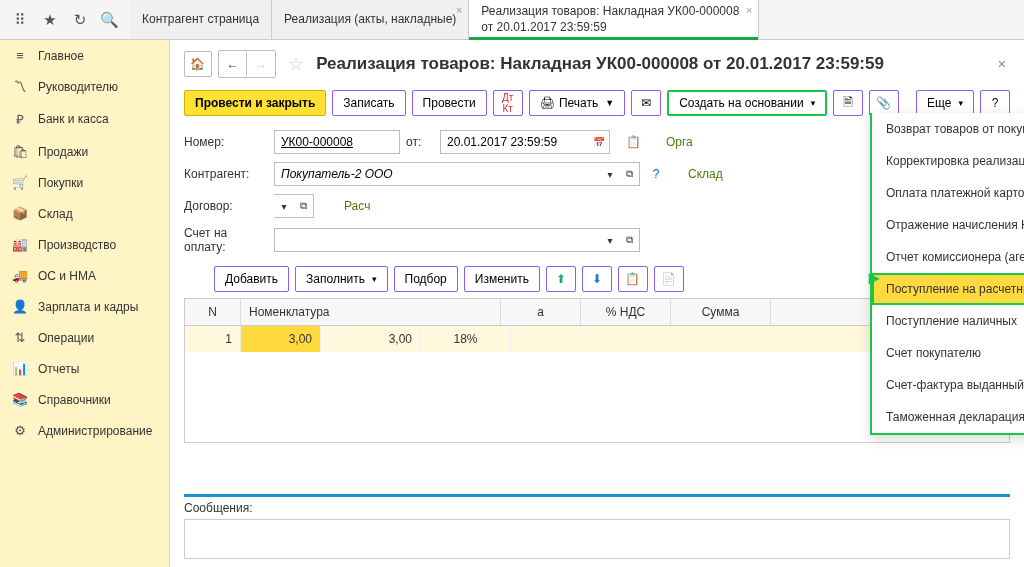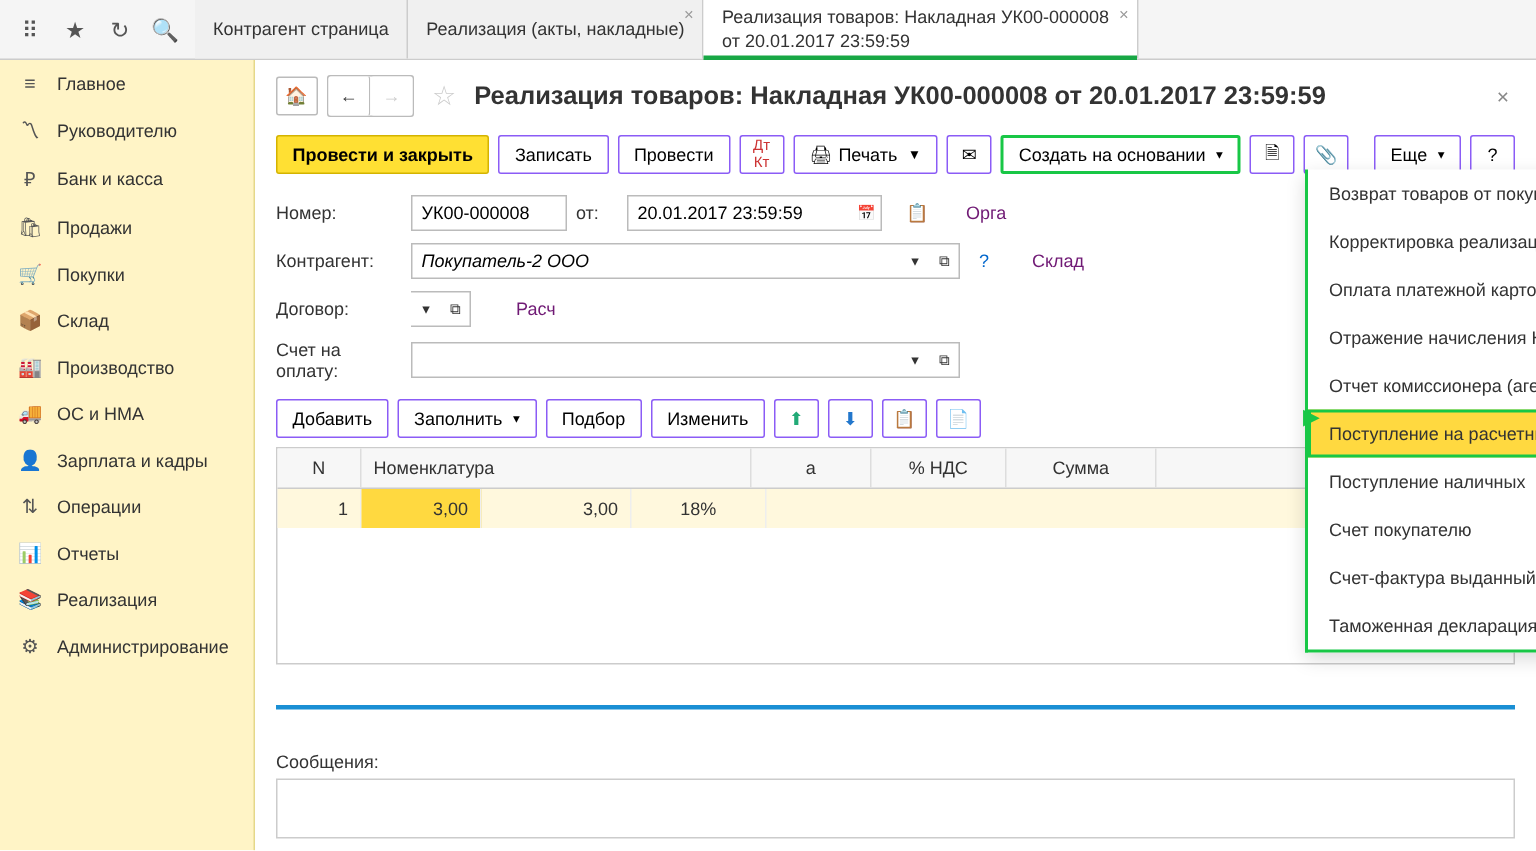--- a/index.html
+++ b/index.html
@@ -54,44 +54,44 @@
 .form-row { display: flex; align-items: center; gap: 6px; padding: 4px 0; }
 .form-label { width: 84px; font-size: 12px; color: #333; }
 .form-label.sm { width: 28px; }
 .input { height: 24px; border: 1px solid #bbb; padding: 0 6px; font-size: 12px; background: #fff; }
 .input-combo { display: flex; }
 .input-combo .input { border-right: none; }
 .input-combo .ibtn { width: 20px; height: 24px; border: 1px solid #bbb; border-left: none; background: #fff; display: flex; align-items: center; justify-content: center; cursor: pointer; font-size: 10px; }
 .input-combo .ibtn:not(:last-child) { border-right: none; }
 .mini-icon { width: 20px; height: 20px; display: flex; align-items: center; justify-content: center; cursor: pointer; font-size: 12px; }
 
-.form-row .cut { width: 30px; color: #701a75; font-size: 12px; margin-left: 16px; }
-
-
-.table-toolbar { display: flex; align-items: center; gap: 6px; padding: 8px 0 6px; }
+.form-row .cut { width: 30px; color: #4d7c0f; font-size: 12px; margin-left: 16px; }
+
+
+.table-toolbar { display: flex; align-items: center; gap: 6px; padding: 8px 0 6px; margin-left: 30px; }
 
 
 .table { border: 1px solid #ccc; }
 .thead { display: flex; background: #f7f7f7; border-bottom: 1px solid #ccc; }
 .th { padding: 6px 8px; border-right: 1px solid #ddd; font-size: 12px; text-align: center; }
 .trow { display: flex; background: #fff8dd; }
 .td { padding: 6px 8px; border-right: 1px solid #eee; font-size: 12px; }
 .td.num { text-align: right; }
 .td.ctr { text-align: center; }
 .td.hl { background: #ffd940; }
 .table-body-fill { height: 90px; }
 
 .col-n { width: 56px; }
 .col-name { width: 260px; }
 .col-a { width: 80px; }
 .col-sum { width: 100px; }
 .col-vat { width: 90px; }
 
 
-.messages { margin-top: auto; border-top: 3px solid #1a8fd4; padding-top: 24px; margin-bottom: 8px; }
+.messages { margin-top: auto; border-top: 3px solid #1a8fd4; padding-top: 0; margin-bottom: 8px; }
 .messages-label { font-size: 12px; padding: 4px 0; }
 .messages-box { height: 40px; border: 1px solid #ccc; background: #fff; }
 
 </style>
 </head>
 <body>
 
 <div class="app">
 
   <div class="topbar">
@@ -158,21 +158,21 @@
       <div class="side-item">
           <span class="side-icon">⇅</span>
           <span>Операции</span>
         </div>
       <div class="side-item">
           <span class="side-icon">📊</span>
           <span>Отчеты</span>
         </div>
       <div class="side-item">
           <span class="side-icon">📚</span>
-          <span>Реализация</span>
+          <span>Справочники</span>
         </div>
       <div class="side-item">
           <span class="side-icon">⚙</span>
           <span>Администрирование</span>
         </div>
     </div>
 
     <div class="content">
 
       <div class="header-row">
@@ -228,21 +228,21 @@
           <div class="dd-item sel">Поступление на расчетный счет</div>
           <div class="dd-item">Поступление наличных</div>
           <div class="dd-item">Счет покупателю</div>
           <div class="dd-item">Счет-фактура выданный</div>
           <div class="dd-item">Таможенная декларация (экспорт)</div>
         </div>
       </div>
 
       <div class="form-row">
         <span class="form-label">Номер:</span>
-        <input class="input" style="width: 104px;" value="УК00-000008">
+        <input class="input" style="width: 126px; text-decoration: underline;" value="УК00-000008">
         <span class="form-label sm">от:</span>
         <div class="input-combo">
           <input class="input" style="width: 150px;" value="20.01.2017 23:59:59">
           <div class="ibtn">📅</div>
         </div>
         <div class="mini-icon" style="margin-left:8px;">📋</div>
         <span class="cut">Орга</span>
       </div>
 
       <div class="form-row">

